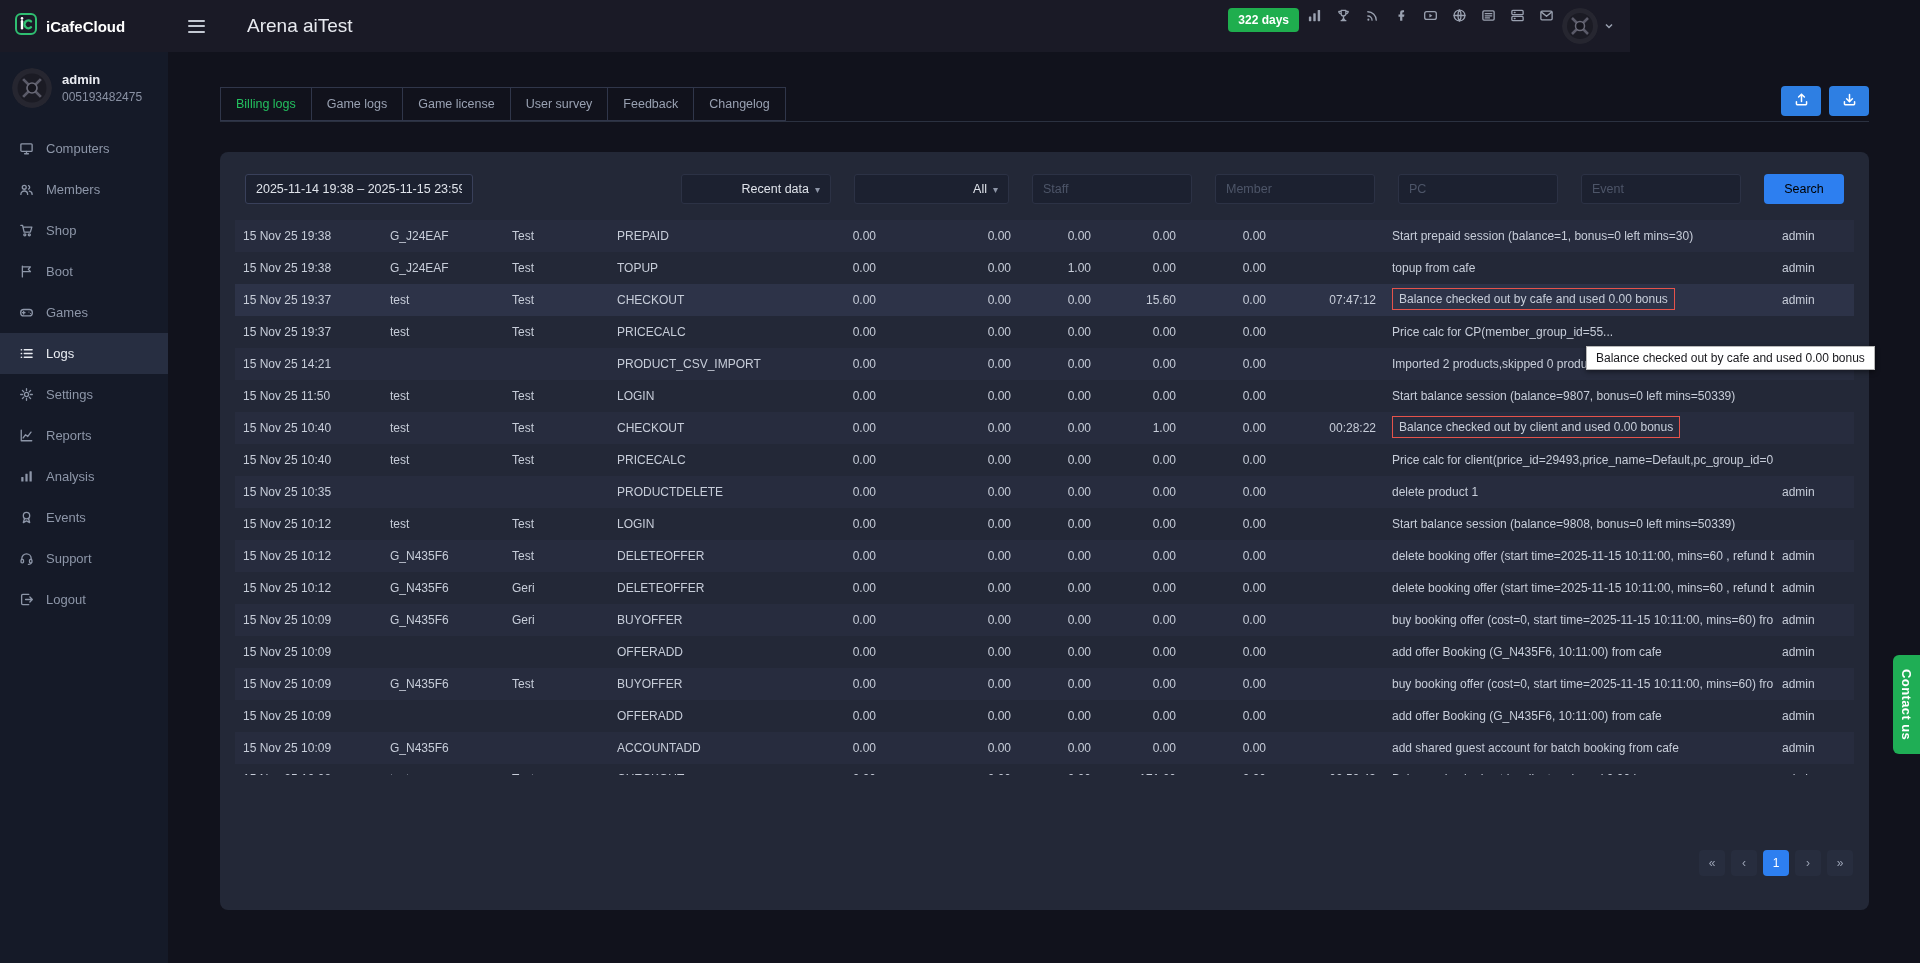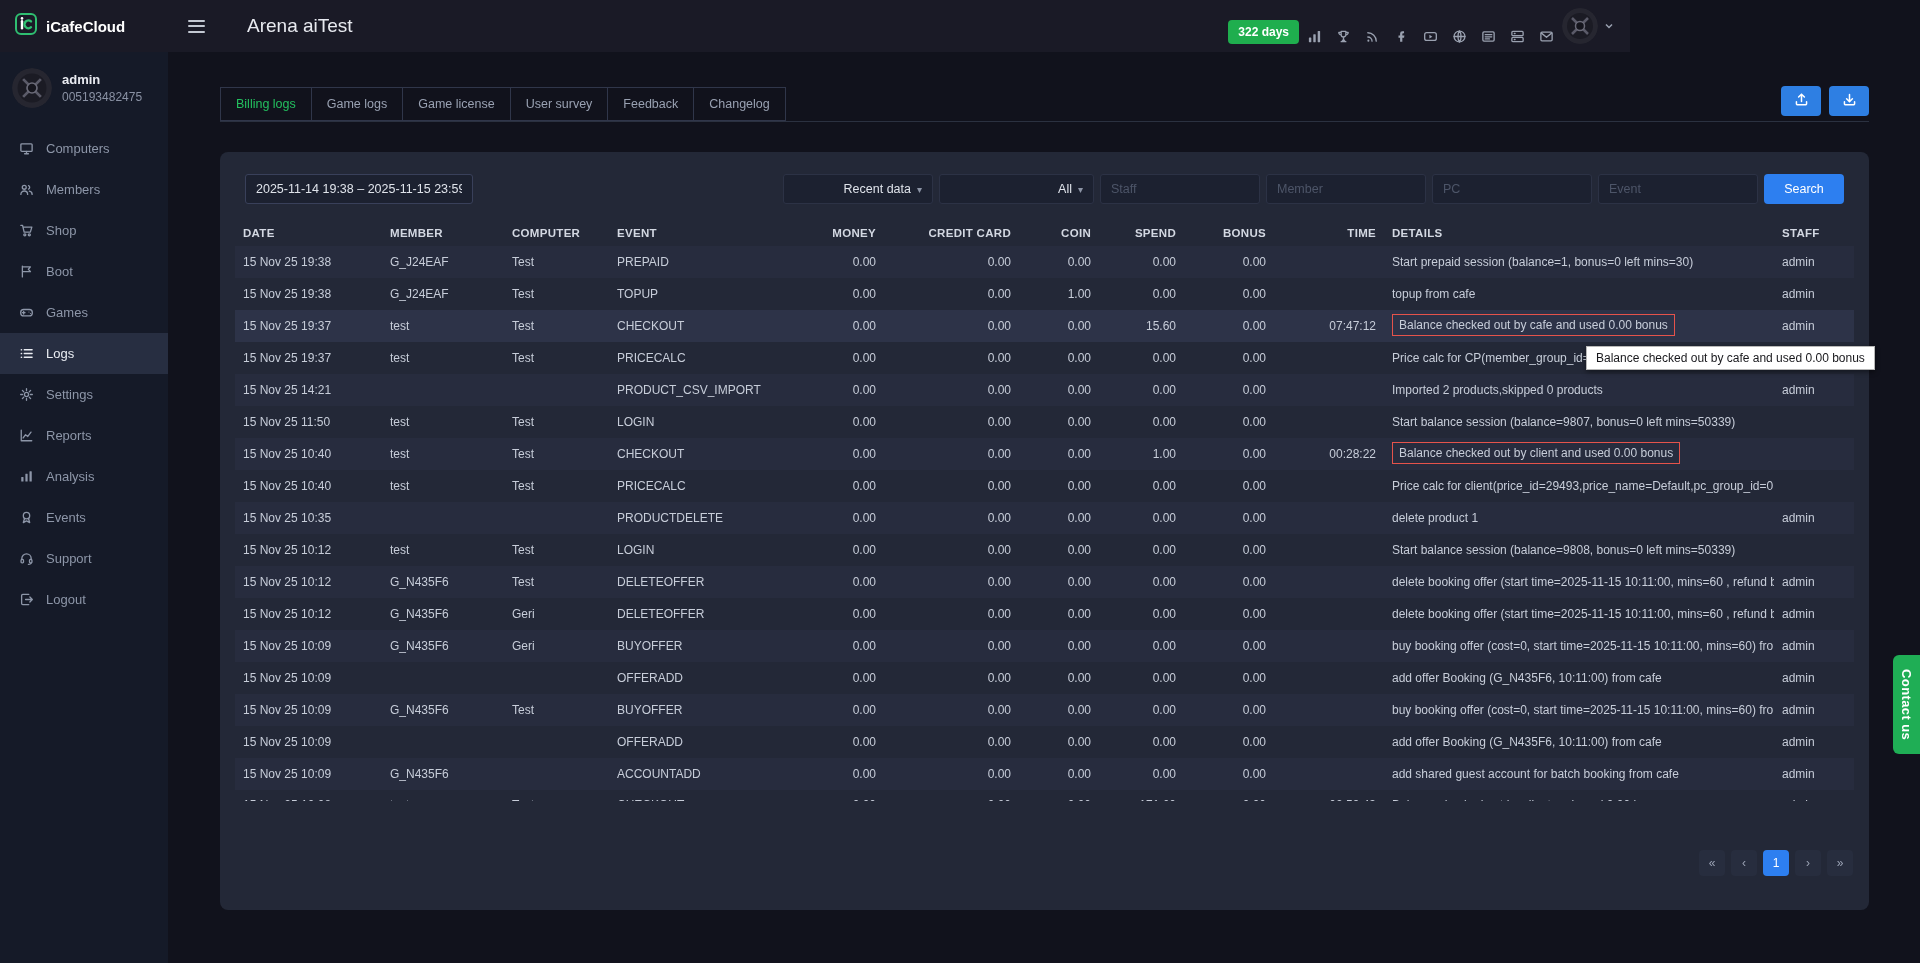--- a/index.html
+++ b/index.html
@@ -9,21 +9,21 @@
   input{font-family:inherit;outline:none}
 
   
   .topbar{position:fixed;top:0;left:0;width:1630px;height:52px;background:#1a1a26;
     display:flex;align-items:center;z-index:20}
   .brand{width:168px;display:flex;align-items:center;gap:8px;padding-left:14px;cursor:pointer}
   .brand-text{color:#fff;font-size:15px;font-weight:bold}
   .hamburger{display:flex;flex-direction:column;gap:3.5px;margin-left:16px;padding:4px}
   .hamburger span{width:17px;height:2px;background:#c3c8d2;border-radius:1px}
   .page-title{margin-left:38px;font-size:19px;color:#e8eaf0}
-  .topbar-right{margin-left:auto;display:flex;align-items:flex-end;gap:8px;padding-right:16px}
+  .topbar-right{margin-left:auto;display:flex;align-items:flex-start;gap:8px;padding-right:16px}
   .days-badge{background:#1fae4e;color:#fff;font-size:12px;font-weight:bold;
     padding:5px 10px;border-radius:4px;cursor:pointer}
   .top-icons{display:flex;align-items:center;gap:14px;color:#9aa1b0}
   .top-icon{display:inline-flex;cursor:pointer}
   .avatar{width:36px;height:36px;border-radius:50%;overflow:hidden;display:inline-block;flex:none}
   .avatar svg{display:block}
   .avatar-wrap{display:flex;align-items:center;gap:6px;cursor:pointer}
 
   
   .sidebar{position:fixed;top:52px;left:0;width:168px;bottom:0;background:#151a28;z-index:10}
@@ -45,31 +45,31 @@
   .tab:last-child{border-right:1px solid #30364a}
   .tab.active{color:#23c05f}
   .tab-actions{margin-left:auto;display:flex;gap:8px;padding-bottom:5px}
   .icon-btn{width:40px;height:30px;background:#2e7fe3;border-radius:4px;
     display:flex;align-items:center;justify-content:center}
 
   .panel{margin-top:30px;background:#232837;border-radius:8px;padding:22px 15px 26px;
     min-height:758px;position:relative}
 
   
-  .filters{display:flex;align-items:center;gap:6px;padding:0 10px;margin-bottom:16px}
+  .filters{display:flex;align-items:center;gap:23px;padding:0 10px;margin-bottom:16px}
   .finput{height:30px;background:#1c2130;border:1px solid #2c3245;border-radius:3px;
     color:#dfe3ea;font-size:12.5px;padding:0 10px}
   input.finput::placeholder{color:#4d5568}
   .date-input{width:228px;border-color:#39405a}
   .fselect{display:flex;align-items:center;justify-content:flex-end;cursor:pointer}
   .fselect .chev{color:#8d95a6;font-size:10px;margin-left:6px}
   .sel-recent{margin-left:auto;width:150px}
   .sel-type{width:155px}
   .f-text{width:160px}
-  .search-btn{width:80px;height:30px;background:#2d7ff0;border-radius:4px;color:#ffffff;font-size:12.5px}
+  .search-btn{width:80px;height:30px;background:#2d7ff0;border-radius:4px;color:#000000;font-size:12.5px}
 
   
   .table{font-size:12px}
   .trow{display:grid;
     grid-template-columns:147px 122px 105px 175px 100px 135px 80px 85px 90px 110px 1fr 80px;
     align-items:center;height:32px}
   .thead .trow{height:26px;font-size:11.5px;font-weight:bold;color:#d3d8e2;letter-spacing:.3px;background:none}
   .rows .trow:nth-child(odd){background:#272c3e}
   .rows .trow.hov{background:#2d3348}
   .tcell{padding:0 8px;white-space:nowrap;overflow:hidden}
@@ -362,36 +362,20 @@
         <span class="chev">▾</span>
       </div>
       <input class="finput f-text" placeholder="Staff" style="">
       <input class="finput f-text" placeholder="Member" style="">
       <input class="finput f-text" placeholder="PC" style="">
       <input class="finput f-text" placeholder="Event" style="">
       <button class="search-btn">Search</button>
     </div>
 
     <div class="table">
-      <div class="thead">
-          <div class="trow">
-            <div class="tcell">DATE</div>
-            <div class="tcell">MEMBER</div>
-            <div class="tcell">COMPUTER</div>
-            <div class="tcell">EVENT</div>
-            <div class="tcell num">MONEY</div>
-            <div class="tcell num">CREDIT CARD</div>
-            <div class="tcell num">COIN</div>
-            <div class="tcell num">SPEND</div>
-            <div class="tcell num">BONUS</div>
-            <div class="tcell num">TIME</div>
-            <div class="tcell">DETAILS</div>
-            <div class="tcell">STAFF</div>
-          </div>
-        </div>
       <div class="rows">
           <div class="trow">
             <div class="tcell">15 Nov 25 19:38</div>
             <div class="tcell">G_J24EAF</div>
             <div class="tcell">Test</div>
             <div class="tcell">PREPAID</div>
             <div class="tcell num">0.00</div>
             <div class="tcell num">0.00</div>
             <div class="tcell num">0.00</div>
             <div class="tcell num">0.00</div>

